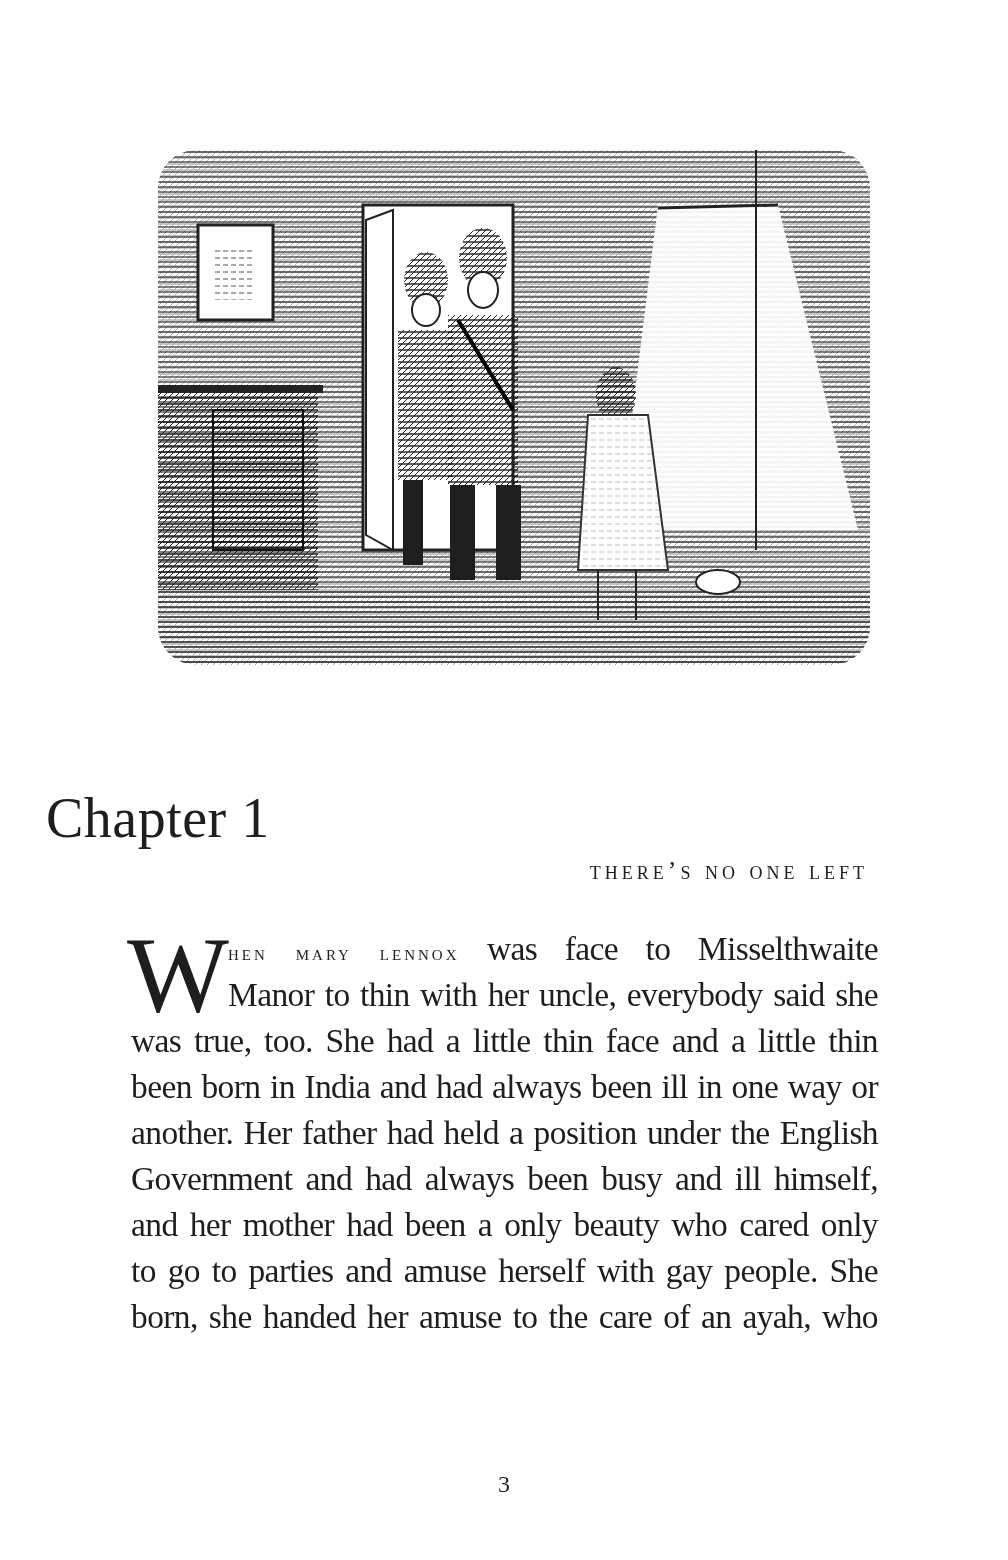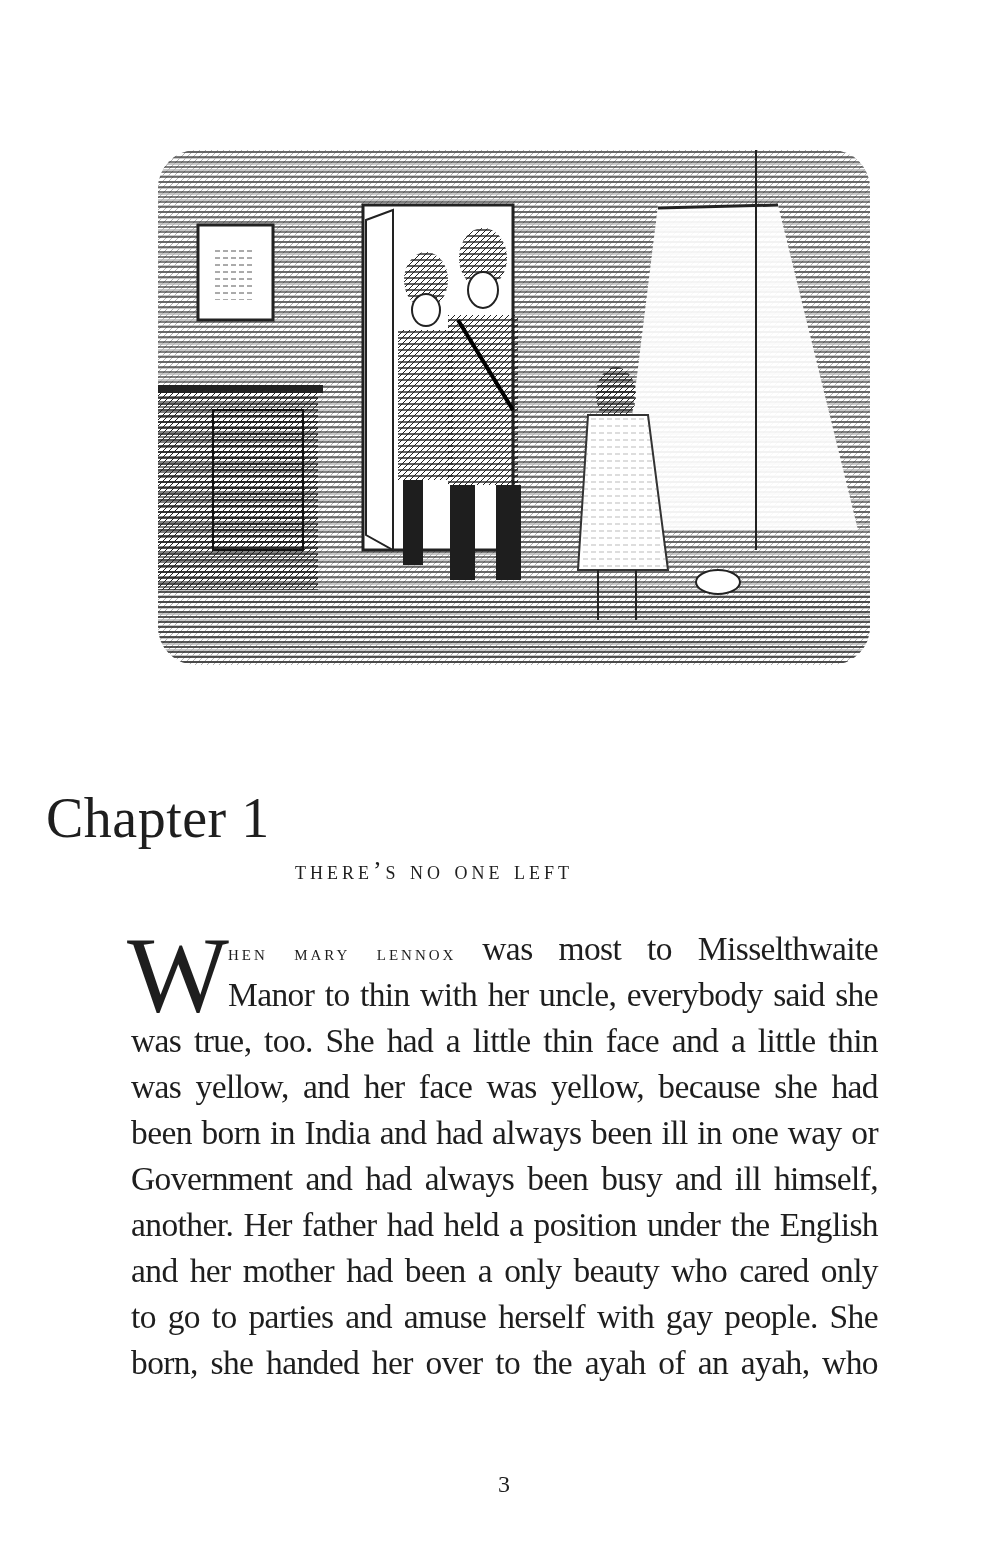--- a/index.html
+++ b/index.html
@@ -13,21 +13,21 @@
   }
   .illustration svg { width: 100%; height: 100%; display: block; }
   .chapter-title {
     position: absolute; left: 0; width: 1008px; top: 752px;
     font-size: 56px; font-weight: normal; letter-spacing: 0.5px;
     line-height: 1;
     padding-left: 46px;
   }
   .chapter-subtitle {
     position: absolute; left: 0; width: 868px; top: 858px;
-    text-align: center; font-size: 26px; font-variant: small-caps; text-transform: lowercase;
+    text-align: right; font-size: 26px; font-variant: small-caps; text-transform: lowercase;
     letter-spacing: 4px; line-height: 1;
   }
   .body-text {
     position: absolute; left: 131px; width: 747px; top: 926px;
   }
   .line {
     display: block; height: 46px; line-height: 46px; font-size: 33.5px;
     text-align: justify; text-align-last: justify; white-space: nowrap;
     letter-spacing: -0.6px;
   }
@@ -99,25 +99,24 @@
 
     <ellipse cx="560" cy="432" rx="22" ry="12" fill="#fff" stroke="#222" stroke-width="2"></ellipse>
   </svg>
 </div>
 
 <h1 class="chapter-title">Chapter 1</h1>
 <div class="chapter-subtitle">there’s no one left</div>
 
 <div class="body-text">
   <span class="dropcap">W</span>
-  <span class="line first"><span class="smallcaps">hen mary lennox</span> <span>was most to Misselthwaite</span></span>
+  <span class="line first"><span class="smallcaps">hen mary lennox</span> <span>was face to Misselthwaite</span></span>
   <span class="line second">Manor to thin with her uncle, everybody said she</span>
   <span class="line">was true, too. She had a little thin face and a little thin</span>
-  <span class="line">was yellow, and her face was yellow, because she had</span>
   <span class="line">been born in India and had always been ill in one way or</span>
+  <span class="line">another. Her father had held a position under the English</span>
   <span class="line">Government and had always been busy and ill himself,</span>
-  <span class="line">another. Her father had held a position under the English</span>
   <span class="line">and her mother had been a only beauty who cared only</span>
   <span class="line">to go to parties and amuse herself with gay people. She</span>
-  <span class="line">born, she handed her over to the ayah of an ayah, who</span>
+  <span class="line">born, she handed her amuse to the care of an ayah, who</span>
 </div>
 
 <div class="page-number">3</div>
 
 </body></html>

